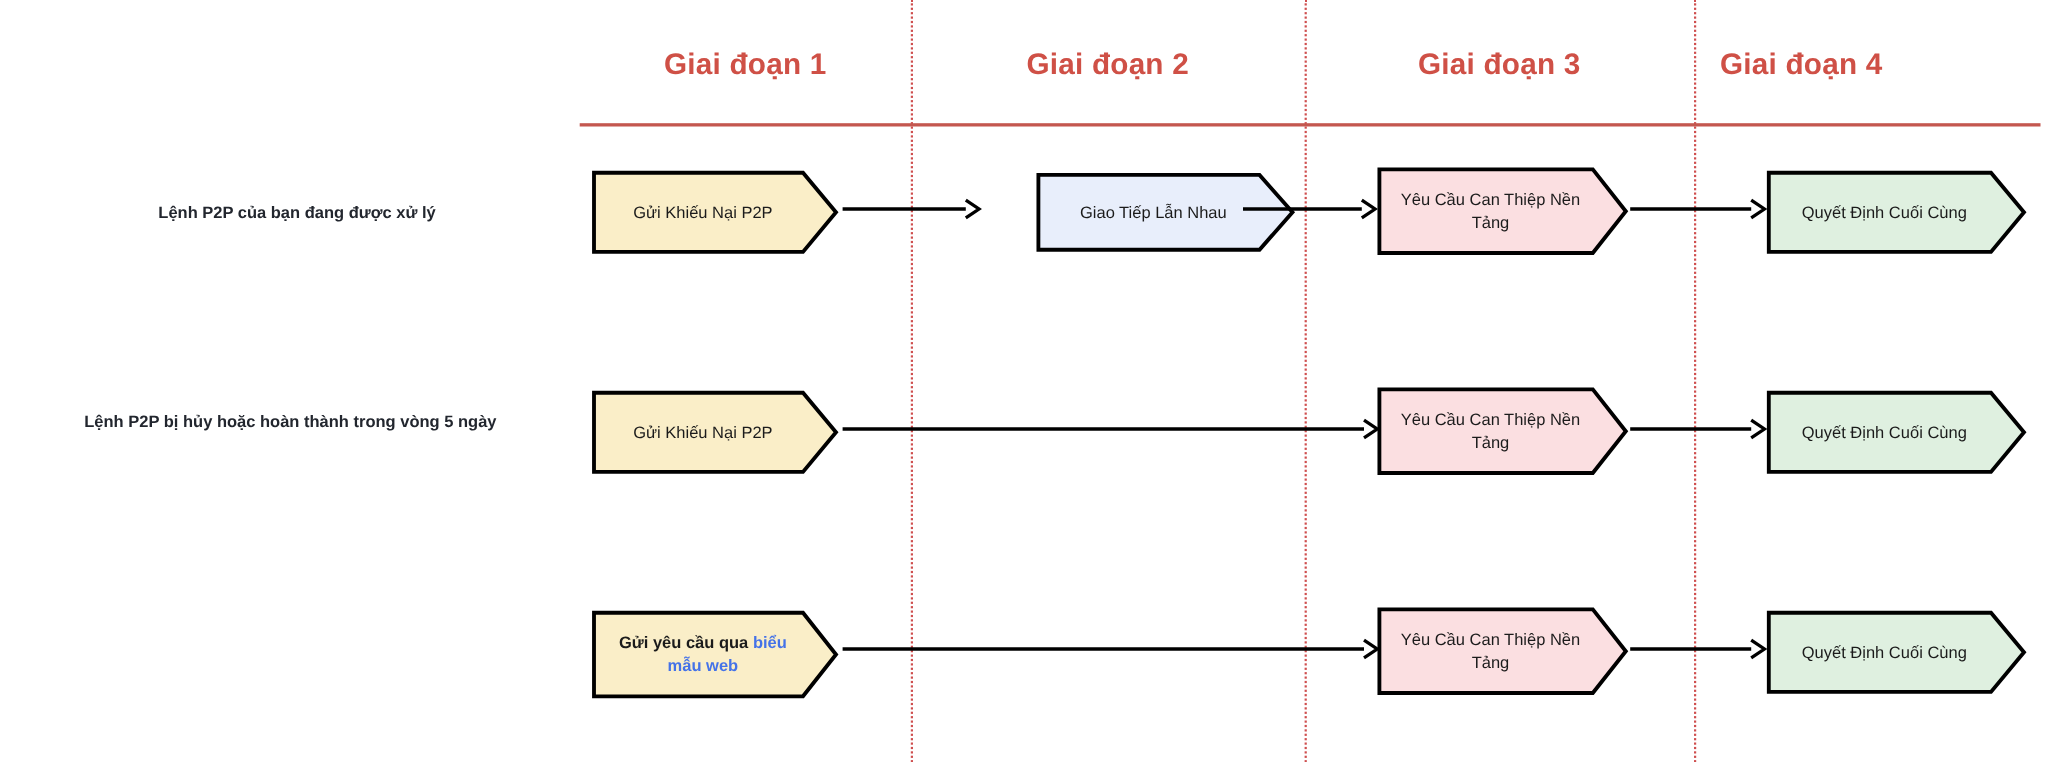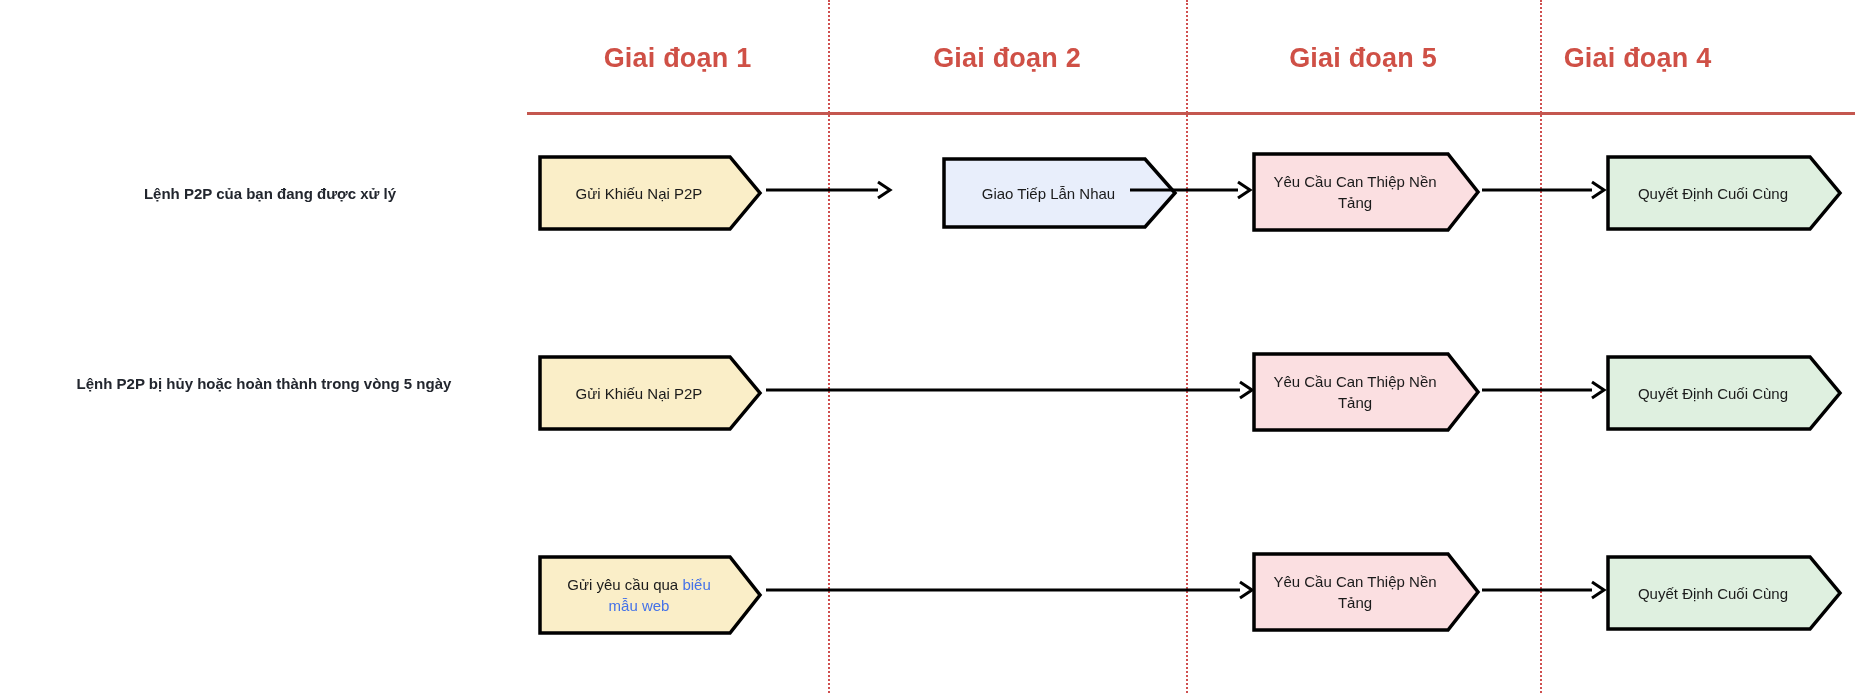--- a/index.html
+++ b/index.html
@@ -84,21 +84,21 @@
 <div id="canvas">
 
   <div class="stage-divider" style="left:828px;"></div>
   <div class="stage-divider" style="left:1186px;"></div>
   <div class="stage-divider" style="left:1540px;"></div>
 
   <div class="header-rule"></div>
 
   <div class="stage-header" style="left:527px; width:301px;">Giai đoạn 1</div>
   <div class="stage-header" style="left:828px; width:358px;">Giai đoạn 2</div>
-  <div class="stage-header" style="left:1186px; width:354px;">Giai đoạn 5</div>
+  <div class="stage-header" style="left:1186px; width:354px;">Giai đoạn 3</div>
   <div class="stage-header" style="left:1480px; width:315px;">Giai đoạn 4</div>
 
   <div class="row-label" style="left:60px; top:180px; width:420px;">Lệnh P2P của bạn đang được xử lý</div>
 
   <div class="chev-wrap" style="left:538px; top:155px; width:224px; height:76px;">
     <svg width="224" height="76" viewBox="0 0 224 76">
       <path d="M2,2 L192,2 L222,38 L192,74 L2,74 Z" fill="#faeec8" stroke="#000000" stroke-width="3.5" stroke-linejoin="miter"></path>
     </svg>
     <div class="chev-text">Gửi Khiếu Nại P2P</div>
   </div>
@@ -176,21 +176,21 @@
   </div>
 
   <div class="chev-wrap" style="left:1606px; top:355px; width:236px; height:76px;">
     <svg width="236" height="76" viewBox="0 0 236 76">
       <path d="M2,2 L204,2 L234,38 L204,74 L2,74 Z" fill="#dff0e0" stroke="#000000" stroke-width="3.5" stroke-linejoin="miter"></path>
     </svg>
     <div class="chev-text">Quyết Định Cuối Cùng</div>
   </div>
 
 
-  <div class="chev-wrap" style="left:538px; top:555px; width:224px; height:80px;">
+  <div class="chev-wrap" style="left:538px; top:555px; width:224px; height:80px;font-weight:bold;">
     <svg width="224" height="80" viewBox="0 0 224 80">
       <path d="M2,2 L192,2 L222,40 L192,78 L2,78 Z" fill="#faeec8" stroke="#000000" stroke-width="3.5" stroke-linejoin="miter"></path>
     </svg>
     <div class="chev-text">
       <div>
         <span style="display:inline;">Gửi yêu cầu qua </span><span class="link-text" style="display:inline;">biểu mẫu web</span>
       </div>
     </div>
   </div>
 

